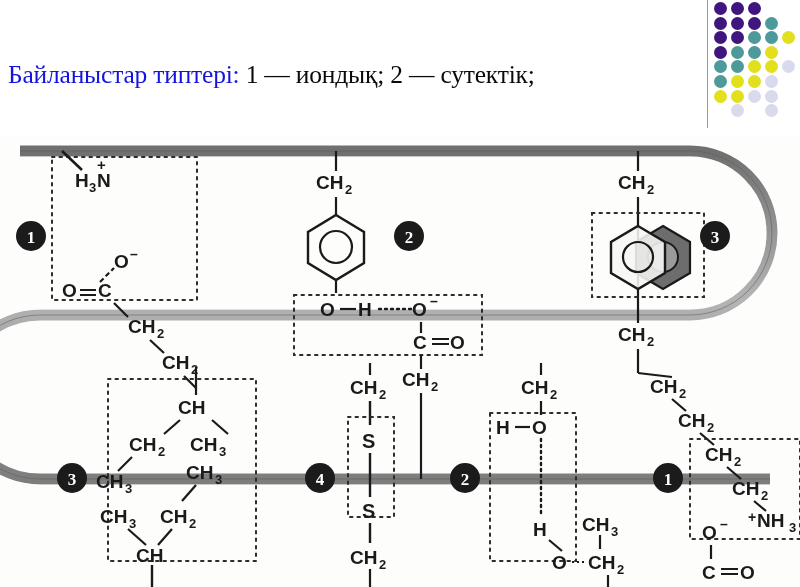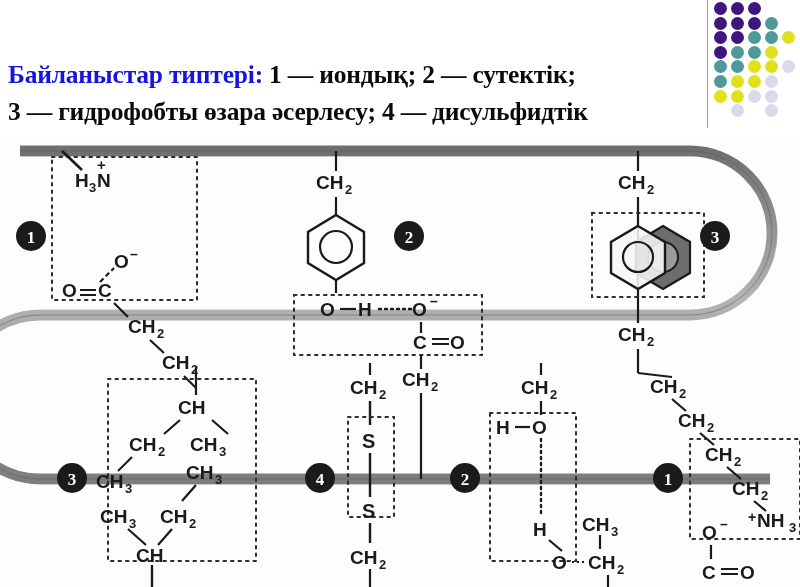--- a/index.html
+++ b/index.html
@@ -8,21 +8,21 @@
     background:#ffffff;
     font-family:"Liberation Serif", serif;
     overflow:hidden;
     position:relative;
   }
   #stage{position:relative;width:800px;height:587px;overflow:hidden;background:#fff;}
 
   
   #header{position:absolute;left:0;top:0;width:800px;height:137px;background:#ffffff;z-index:30;}
   #title-block{position:absolute;left:8px;top:56px;width:730px;z-index:32;}
-  .title-line{font-size:25.5px;font-weight:bold;line-height:37px;white-space:nowrap;letter-spacing:-0.2px;}
+  .title-line{font-size:25.5px;font-weight:normal;line-height:37px;white-space:nowrap;letter-spacing:-0.2px;}
   .t-blue{color:#1414dc;}
   .t-black{color:#0a0a0a;}
 
   
   #header-rule{position:absolute;left:707px;top:0px;width:1px;height:128px;background:#9a9a9a;z-index:31;}
 
   
   #dotgrid{position:absolute;left:714px;top:2px;width:86px;height:116px;z-index:33;}
   .dot{position:absolute;width:13px;height:13px;border-radius:50%;}
 
@@ -305,21 +305,20 @@
     <ellipse cx="70" cy="52" rx="38" ry="30" fill="none" stroke="#e8e4c6" stroke-width="5" opacity=".5"></ellipse>
   </svg>
 
   <div id="header"></div>
   <div id="header-rule"></div>
 
   <div id="title-block">
     <div class="title-line">
       <span class="t-blue">Байланыстар типтері:</span><span class="t-black"> 1 — иондық; 2 — сутектік;</span>
     </div>
-    <div class="title-line t-black">3 — гидрофобты өзара әсерлесу; 4 — дисульфидтік</div>
   </div>
 
   <div id="dotgrid">
       <div class="dot" style="left: 0px; top: 0px; background: rgb(64, 21, 126);"></div>
       <div class="dot" style="left: 17px; top: 0px; background: rgb(64, 21, 126);"></div>
       <div class="dot" style="left: 34px; top: 0px; background: rgb(64, 21, 126);"></div>
       <div class="dot" style="left: 0px; top: 14.6px; background: rgb(64, 21, 126);"></div>
       <div class="dot" style="left: 17px; top: 14.6px; background: rgb(64, 21, 126);"></div>
       <div class="dot" style="left: 34px; top: 14.6px; background: rgb(64, 21, 126);"></div>
       <div class="dot" style="left: 51px; top: 14.6px; background: rgb(78, 154, 154);"></div>

